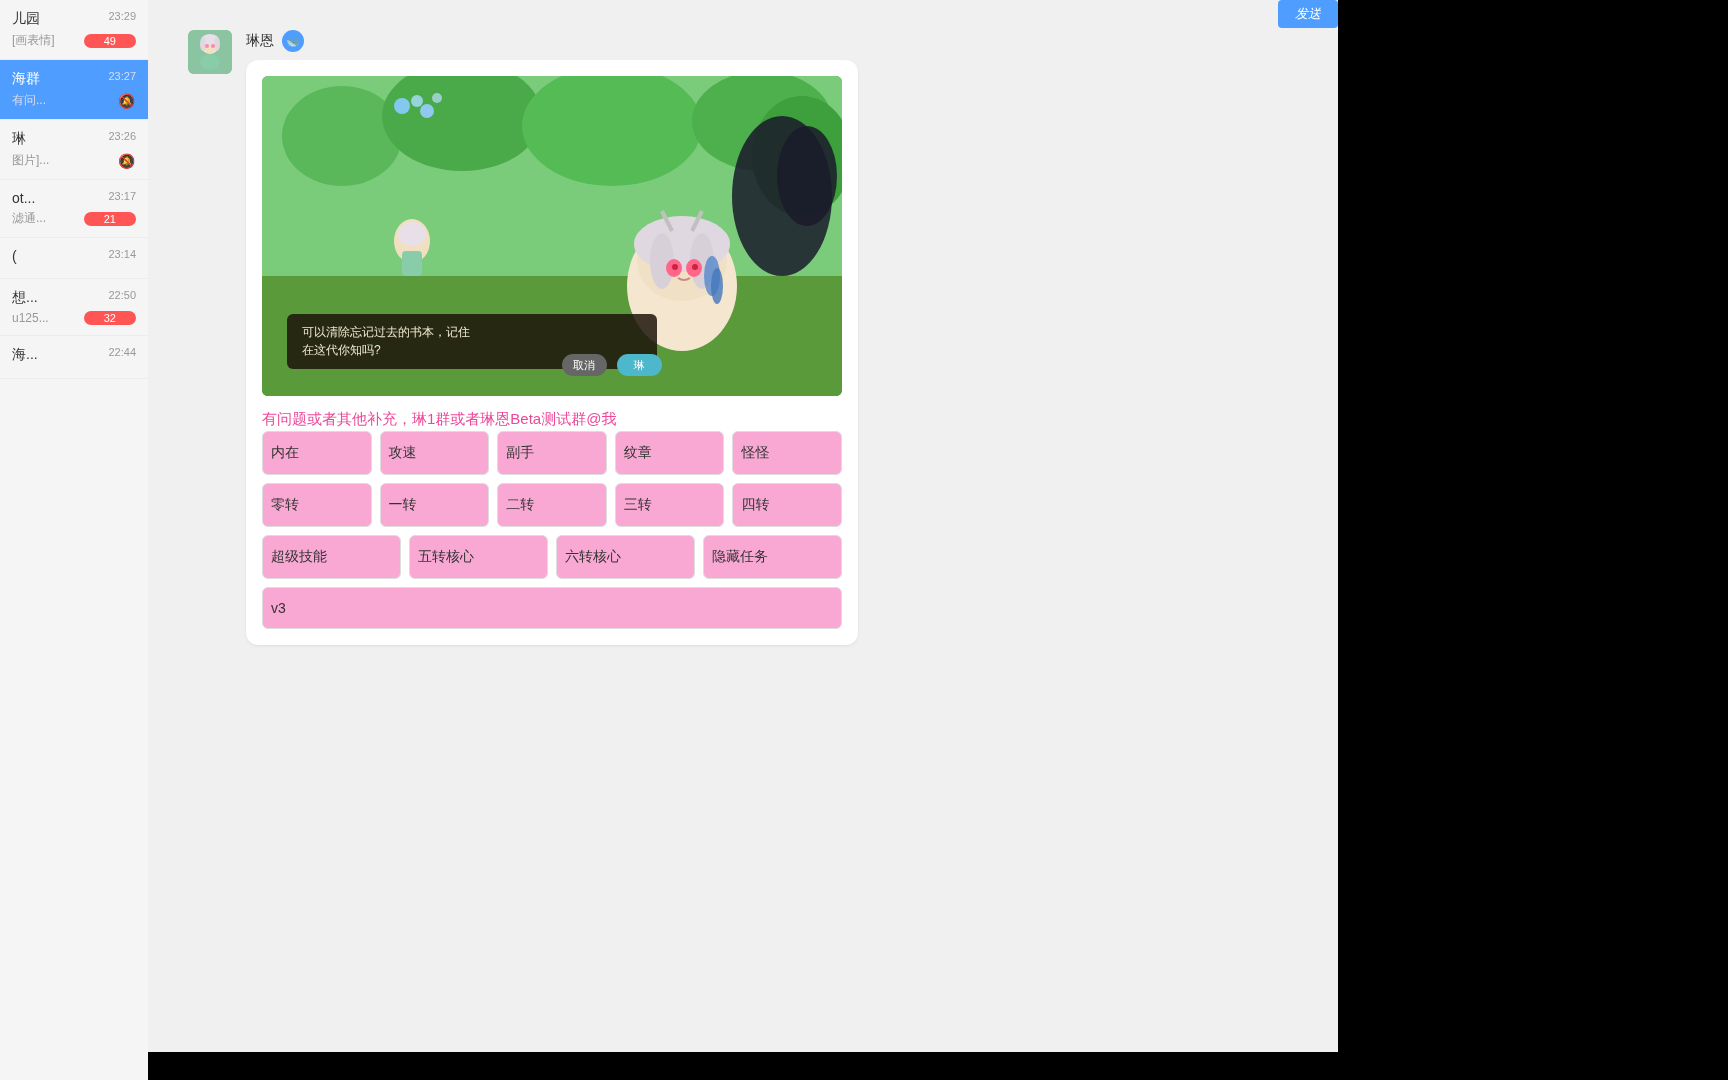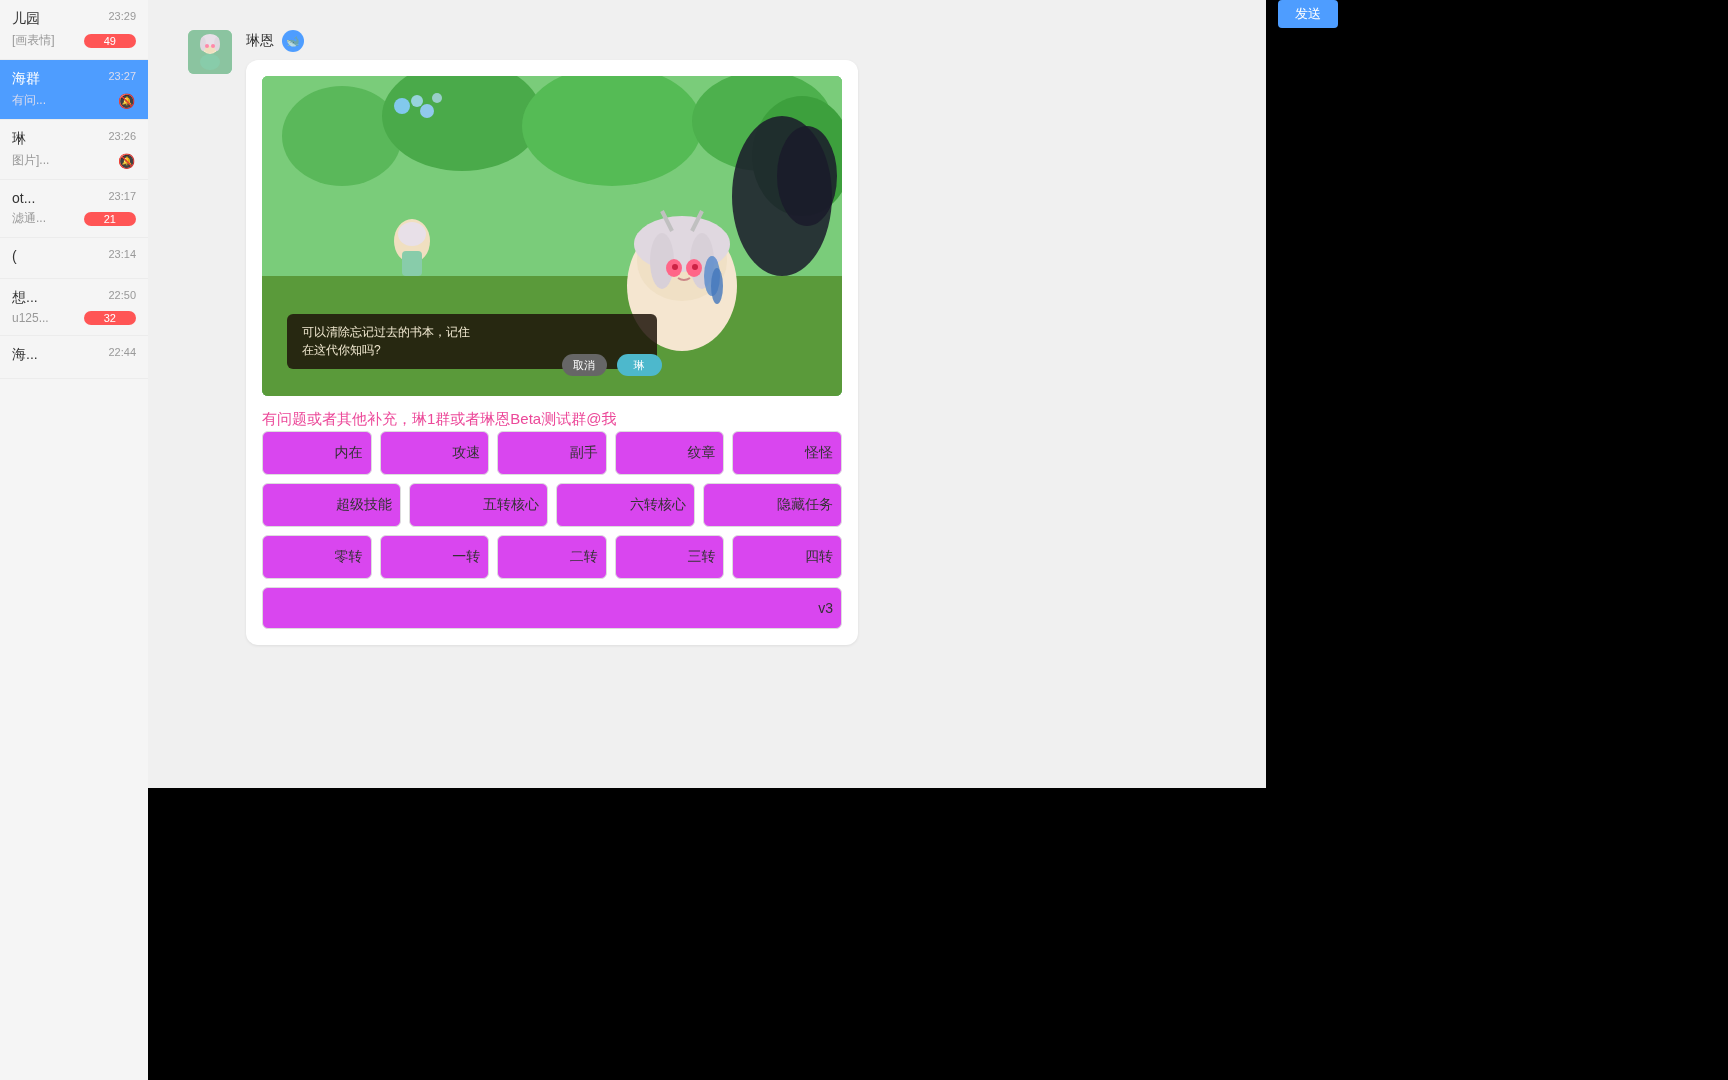--- a/index.html
+++ b/index.html
@@ -98,21 +98,21 @@
       color: #bbb;
     }
 
     .sidebar-item.active .mute-icon {
       color: #ccd;
     }
 
     
     .main {
       flex: 1;
-      height: 788px;
+      height: 1052px;
       background: #f0f0f0;
       overflow: hidden;
       display: flex;
       flex-direction: column;
     }
 
     
     .chat-area {
       flex: 1;
       padding: 30px 40px;
@@ -214,36 +214,37 @@
     }
 
     .btn-row {
       display: flex;
       gap: 8px;
     }
 
     .btn-tag {
       flex: 1;
       padding: 12px 8px;
-      background: #d946ef;
+      background: #f9a8d4;
       border: 1.5px solid #ddd;
       border-radius: 6px;
-      text-align: right;
+      text-align: left;
       font-size: 14px;
       color: #333;
       cursor: pointer;
       transition: background 0.15s;
     }
 
     
     .right-panel {
-      width: 462px;
+      width: 390px;
       height: 1080px;
       background: #000;
       flex-shrink: 0;
+      font-style: italic;
     }
   </style>
 </head>
 <body>
 
 <div class="sidebar">
 
   <div class="sidebar-item">
     <div class="sidebar-item-header">
       <span class="sidebar-item-name">儿园</span>
@@ -421,34 +422,34 @@
 
             <div class="btn-row">
               <button class="btn-tag">内在</button>
               <button class="btn-tag">攻速</button>
               <button class="btn-tag">副手</button>
               <button class="btn-tag">纹章</button>
               <button class="btn-tag">怪怪</button>
             </div>
 
             <div class="btn-row">
-              <button class="btn-tag">超级技能</button>
-              <button class="btn-tag">五转核心</button>
-              <button class="btn-tag">六转核心</button>
-              <button class="btn-tag">隐藏任务</button>
-            </div>
-
-            <div class="btn-row">
               <button class="btn-tag">零转</button>
               <button class="btn-tag">一转</button>
               <button class="btn-tag">二转</button>
               <button class="btn-tag">三转</button>
               <button class="btn-tag">四转</button>
             </div>
 
+            <div class="btn-row">
+              <button class="btn-tag">超级技能</button>
+              <button class="btn-tag">五转核心</button>
+              <button class="btn-tag">六转核心</button>
+              <button class="btn-tag">隐藏任务</button>
+            </div>
+
 
             <div class="btn-row">
               <button class="btn-tag">v3</button>
             </div>
           </div>
         </div>
       </div>
     </div>
   </div>
 </div>

